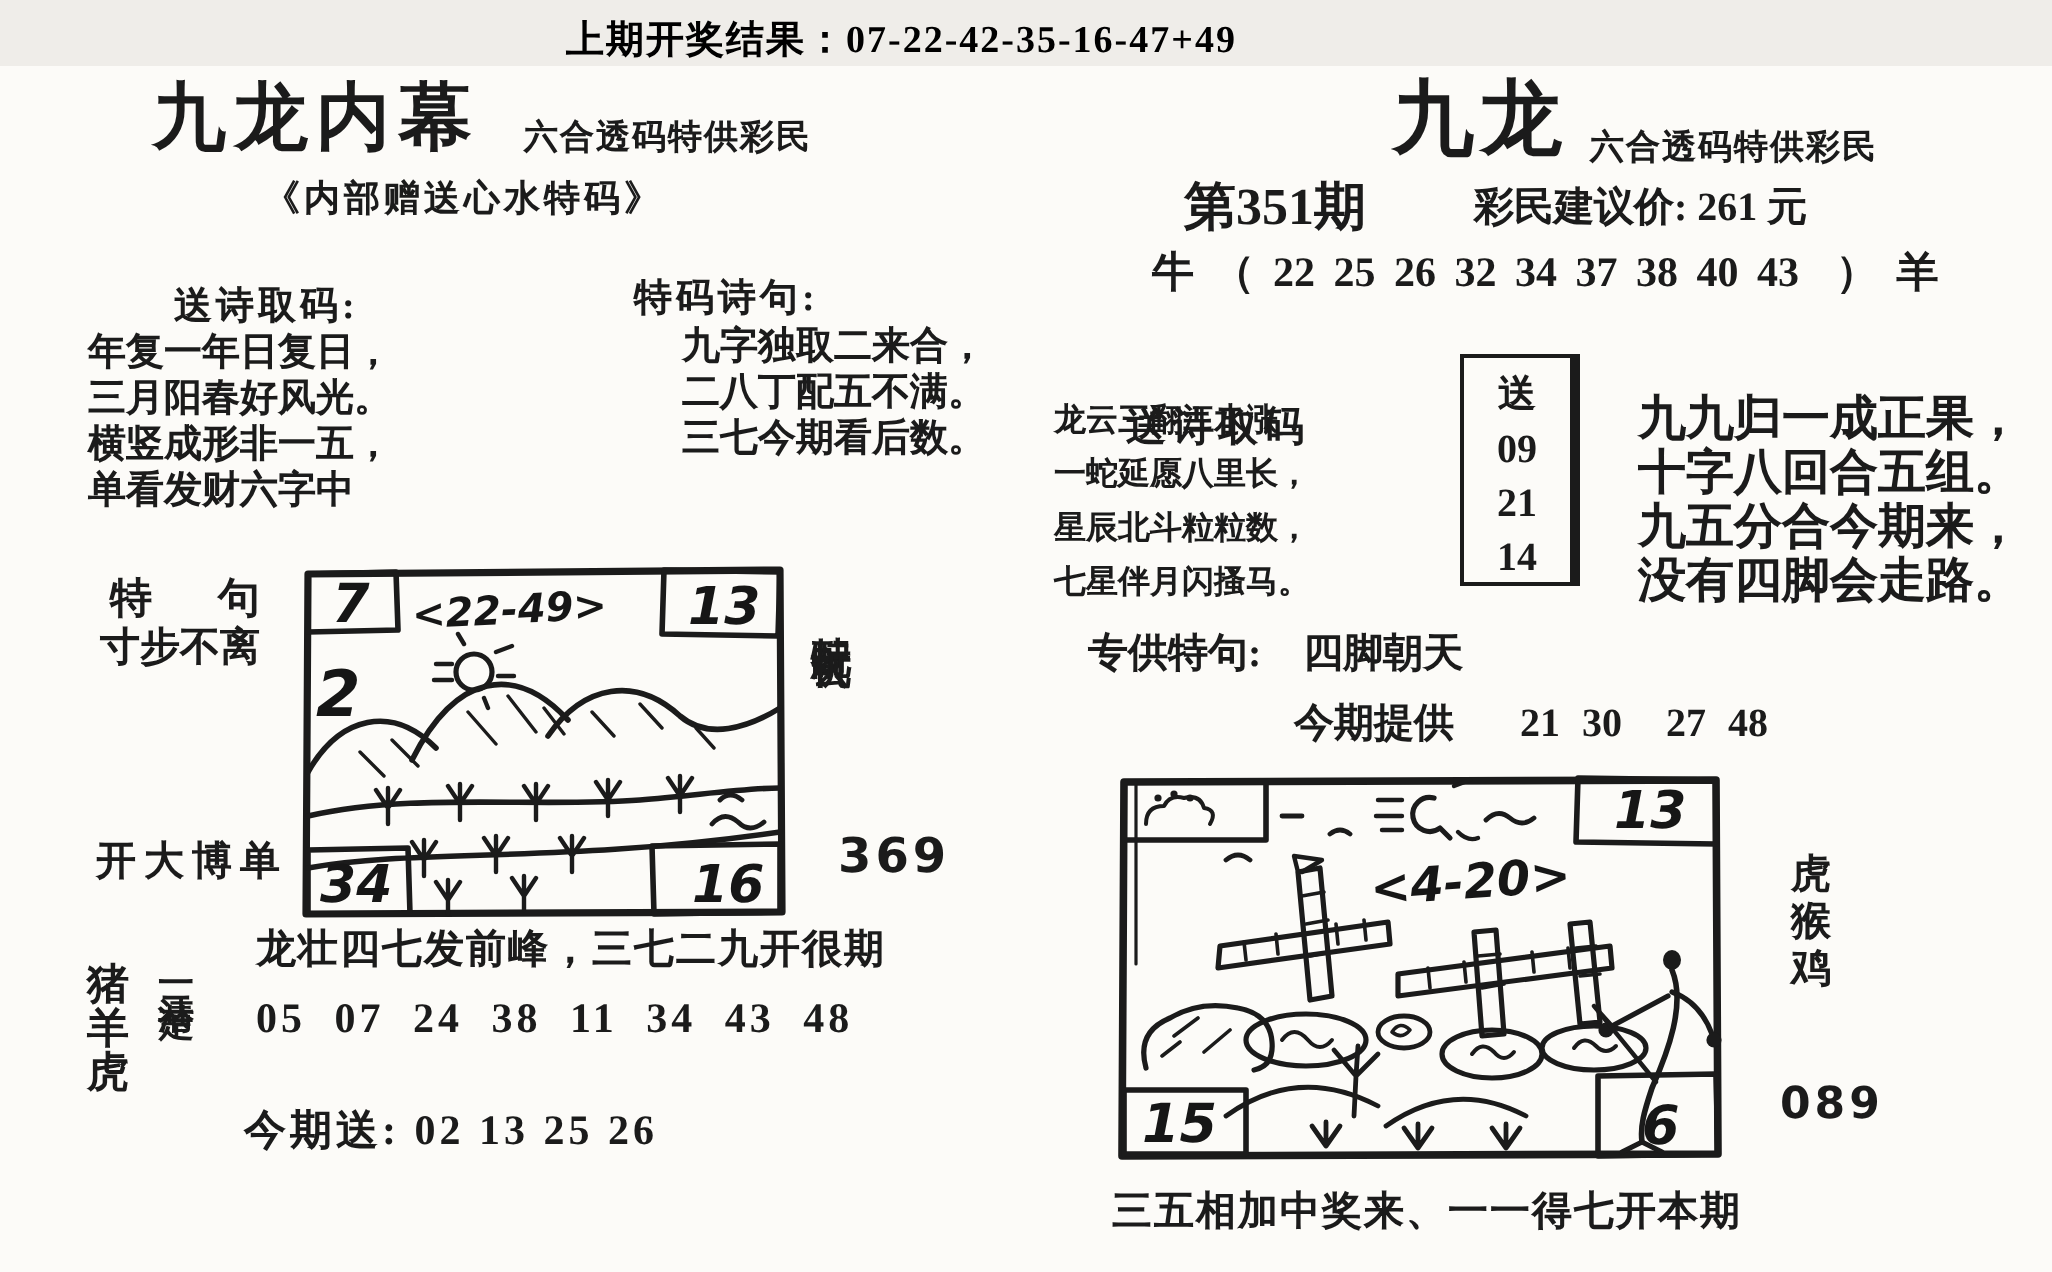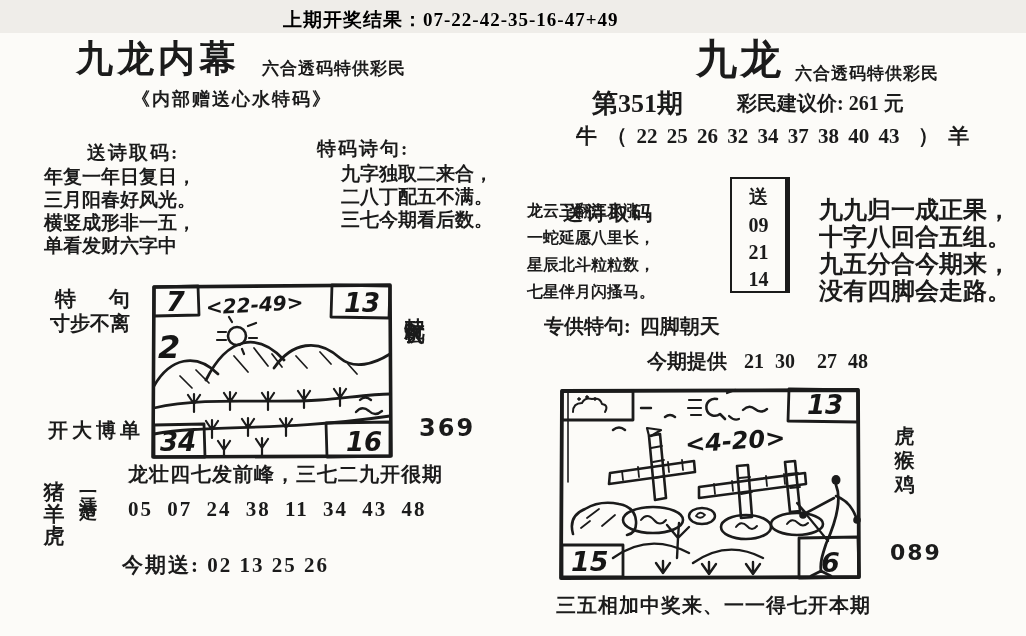--- a/index.html
+++ b/index.html
@@ -77,25 +77,25 @@
 
   <div class="abs poem" style="left:807px;top:197px;font-size:24px;line-height:27px;margin-left:12px;">
     <div>九九归一成正果，</div>
     <div>十字八回合五组。</div>
     <div>九五分合今期来，</div>
     <div>没有四脚会走路。</div>
   </div>
 
   <div class="abs" style="left:544px;top:313px;font-size:20px;">
     <span class="t-main">专供特句:</span>
-    <span class="t-main" style="margin-left:4px;">四脚朝天</span>
+    <span class="t-main" style="margin-left:16px;">四脚朝天</span>
   </div>
   <div class="abs" style="left:647px;top:348px;font-size:20px;">
     <span class="t-main">今期提供</span>
-    <span class="t-main pre" style="margin-left:12px;word-spacing:6px;">21 30  27 48</span>
+    <span class="t-main pre" style="margin-left:28px;word-spacing:6px;">21 30  27 48</span>
   </div>
 
   <div class="abs t-main" style="left:55px;top:285px;font-size:21px;letter-spacing:6px;">特　句</div>
   <div class="abs t-main" style="left:50px;top:310px;font-size:20px;">寸步不离</div>
   <div class="abs t-main" style="left:48px;top:417px;font-size:20px;letter-spacing:4px;">开大博单</div>
   <div class="abs t-main vtext" style="left:402px;top:302px;font-size:20px;letter-spacing:2px;">特配玄机</div>
   <div class="abs t-main" style="left:419px;top:414px;font-size:24px;letter-spacing:2px;font-family:'DejaVu Sans',sans-serif;">369</div>
 
   <svg class="abs" style="left:150px;top:282px;" width="244" height="178" viewBox="0 0 244 178">
     <g class="ink">

